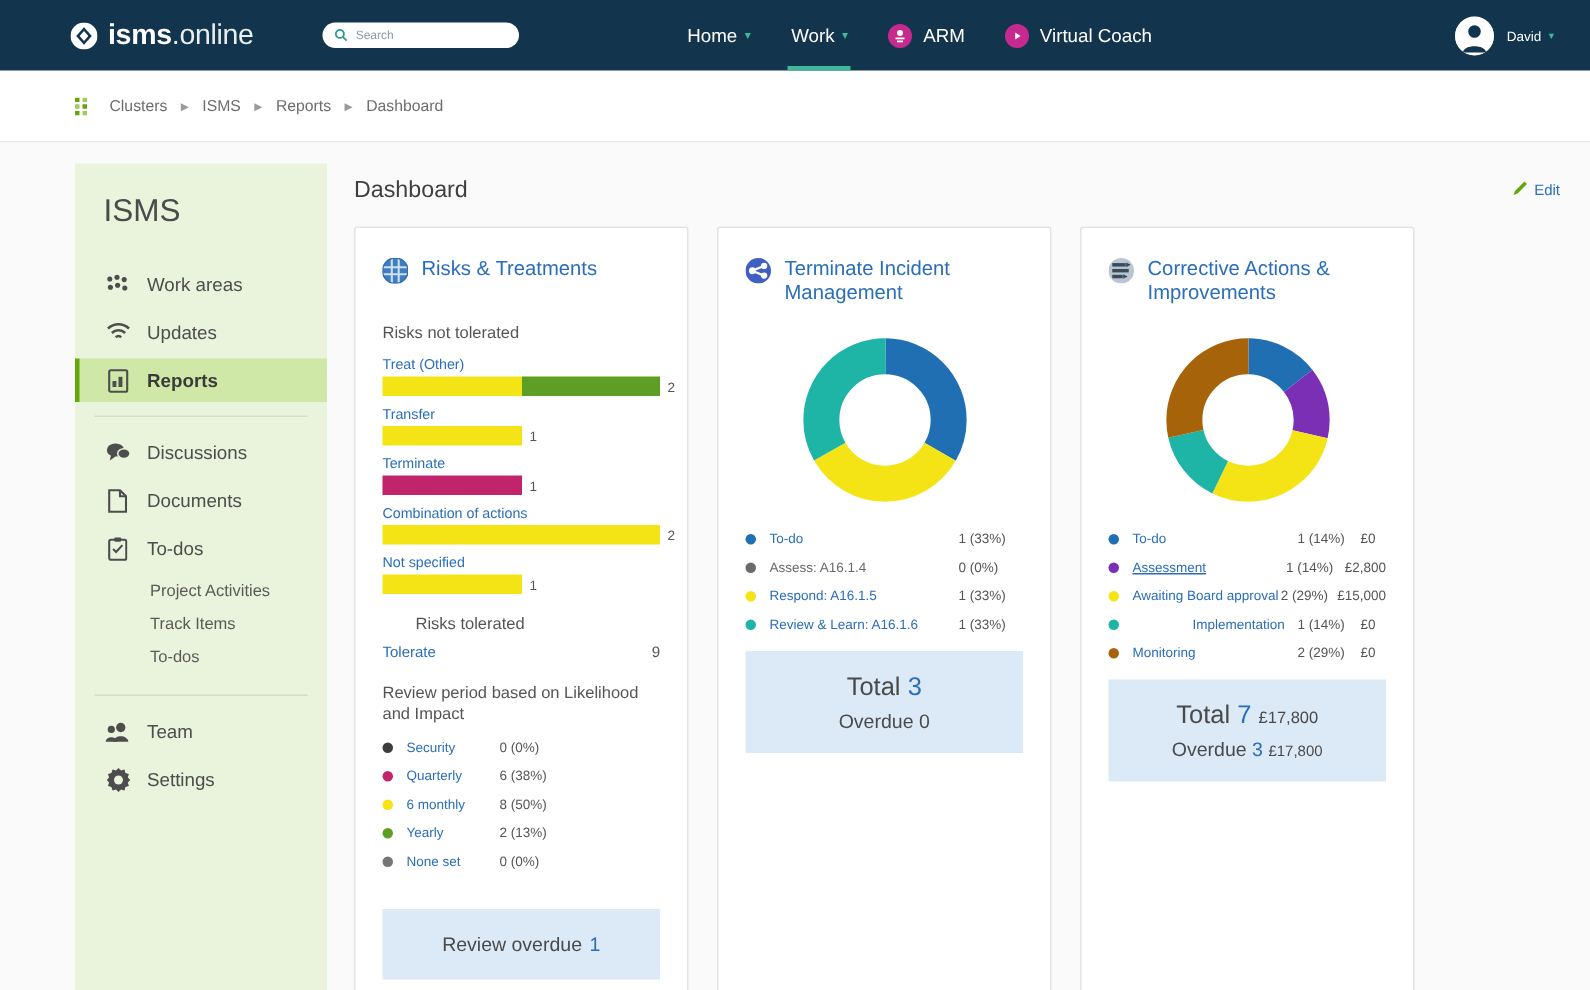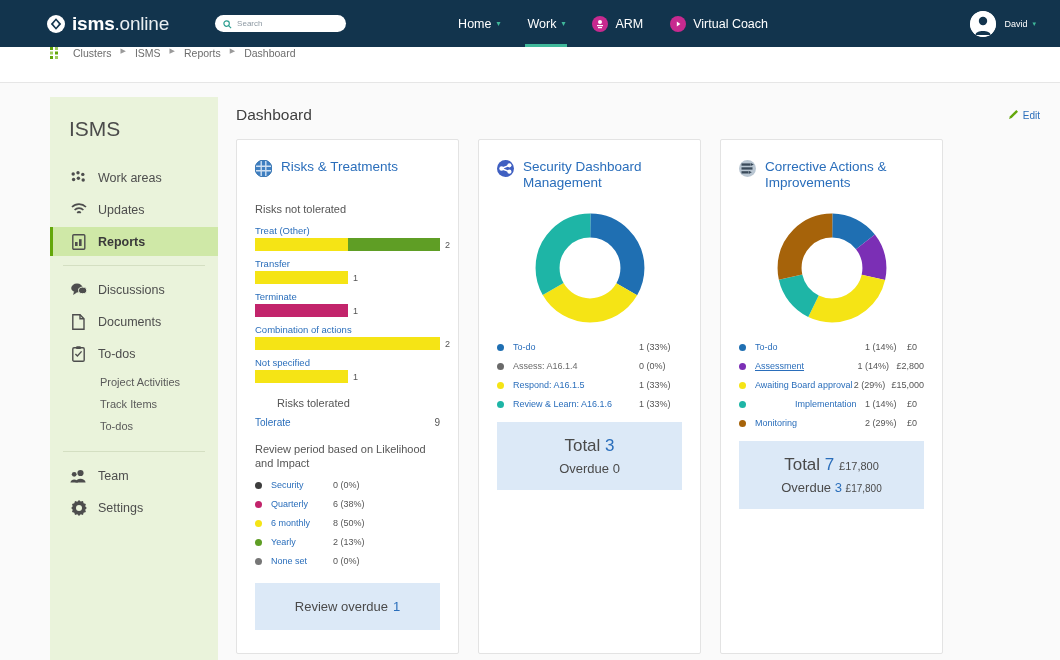--- a/index.html
+++ b/index.html
@@ -103,24 +103,25 @@
     background: #fff;
     display: flex; align-items: flex-end; justify-content: center;
     overflow: hidden;
     margin-right: 8px;
   }
   .user-name { color: #fff; font-size: 9px; }
   .user .caret { color: #3fb89a; font-size: 7px; margin-left: 5px; }
 
   
   .crumbbar {
-    height: 36px;
+    height: 48px;
     background: #fff;
     border-bottom: 1px solid #e6e6e6;
     display: flex;
+    align-items: center;
     padding-left: 50px;
   }
   .crumb-icon { margin-right: 10px; display: flex; }
   .crumb {
     font-size: 10.5px;
     color: #6d6d6d;
     cursor: pointer;
   }
   .crumb-sep {
     color: #9a9a9a;
@@ -332,21 +333,21 @@
   .total-line1 .amt { font-size: 11px; color: #4a4a4a; }
   .total-line2 { font-size: 13px; color: #4a4a4a; }
   .total-line2 .num { color: #2a6ebb; }
   .total-line2 .num.zero { color: #4a4a4a; }
   .total-line2 .amt { font-size: 10px; color: #4a4a4a; }
 
   .review-box {
     background: #dce9f7;
     text-align: center;
     padding: 16px 8px;
-    margin-top: 16px;
+    margin-top: 26px;
     font-size: 13px;
     color: #4a4a4a;
   }
   .review-box .num { color: #2a6ebb; margin-left: 5px; }
 
   .donut-wrap {
     display: flex;
     justify-content: center;
     margin-bottom: 18px;
     margin-top: 4px;
@@ -674,21 +675,21 @@
         <div class="card-head">
           <span class="chead-ico">
             <svg width="17" height="17" viewBox="0 0 17 17">
               <circle cx="8.5" cy="8.5" r="8.5" fill="#3f5fc1"></circle>
               <circle cx="4.6" cy="8.5" r="2.3" fill="#ffffff"></circle>
               <circle cx="12.4" cy="5.3" r="2.1" fill="#ffffff"></circle>
               <circle cx="12.4" cy="11.7" r="2.1" fill="#ffffff"></circle>
               <path d="M5.6 8 L11.6 5.6 M5.6 9 L11.6 11.4" stroke="#ffffff" stroke-width="1.5"></path>
             </svg>
           </span>
-          <div class="card-title">Security Dashboard Management</div>
+          <div class="card-title">Terminate Incident Management</div>
         </div>
 
         <div class="donut-wrap">
           <svg width="112" height="112" viewBox="0 0 42 42">
             <circle cx="21" cy="21" r="15.9155" fill="#fff"></circle>
 
             <circle cx="21" cy="21" r="15.9155" fill="transparent" stroke="#1f6fb2" stroke-width="9" stroke-dasharray="33.33 66.67" stroke-dashoffset="25"></circle>
             <circle cx="21" cy="21" r="15.9155" fill="transparent" stroke="#f5e415" stroke-width="9" stroke-dasharray="33.33 66.67" stroke-dashoffset="91.67"></circle>
             <circle cx="21" cy="21" r="15.9155" fill="transparent" stroke="#1eb5a6" stroke-width="9" stroke-dasharray="33.34 66.66" stroke-dashoffset="58.33"></circle>
           </svg>

